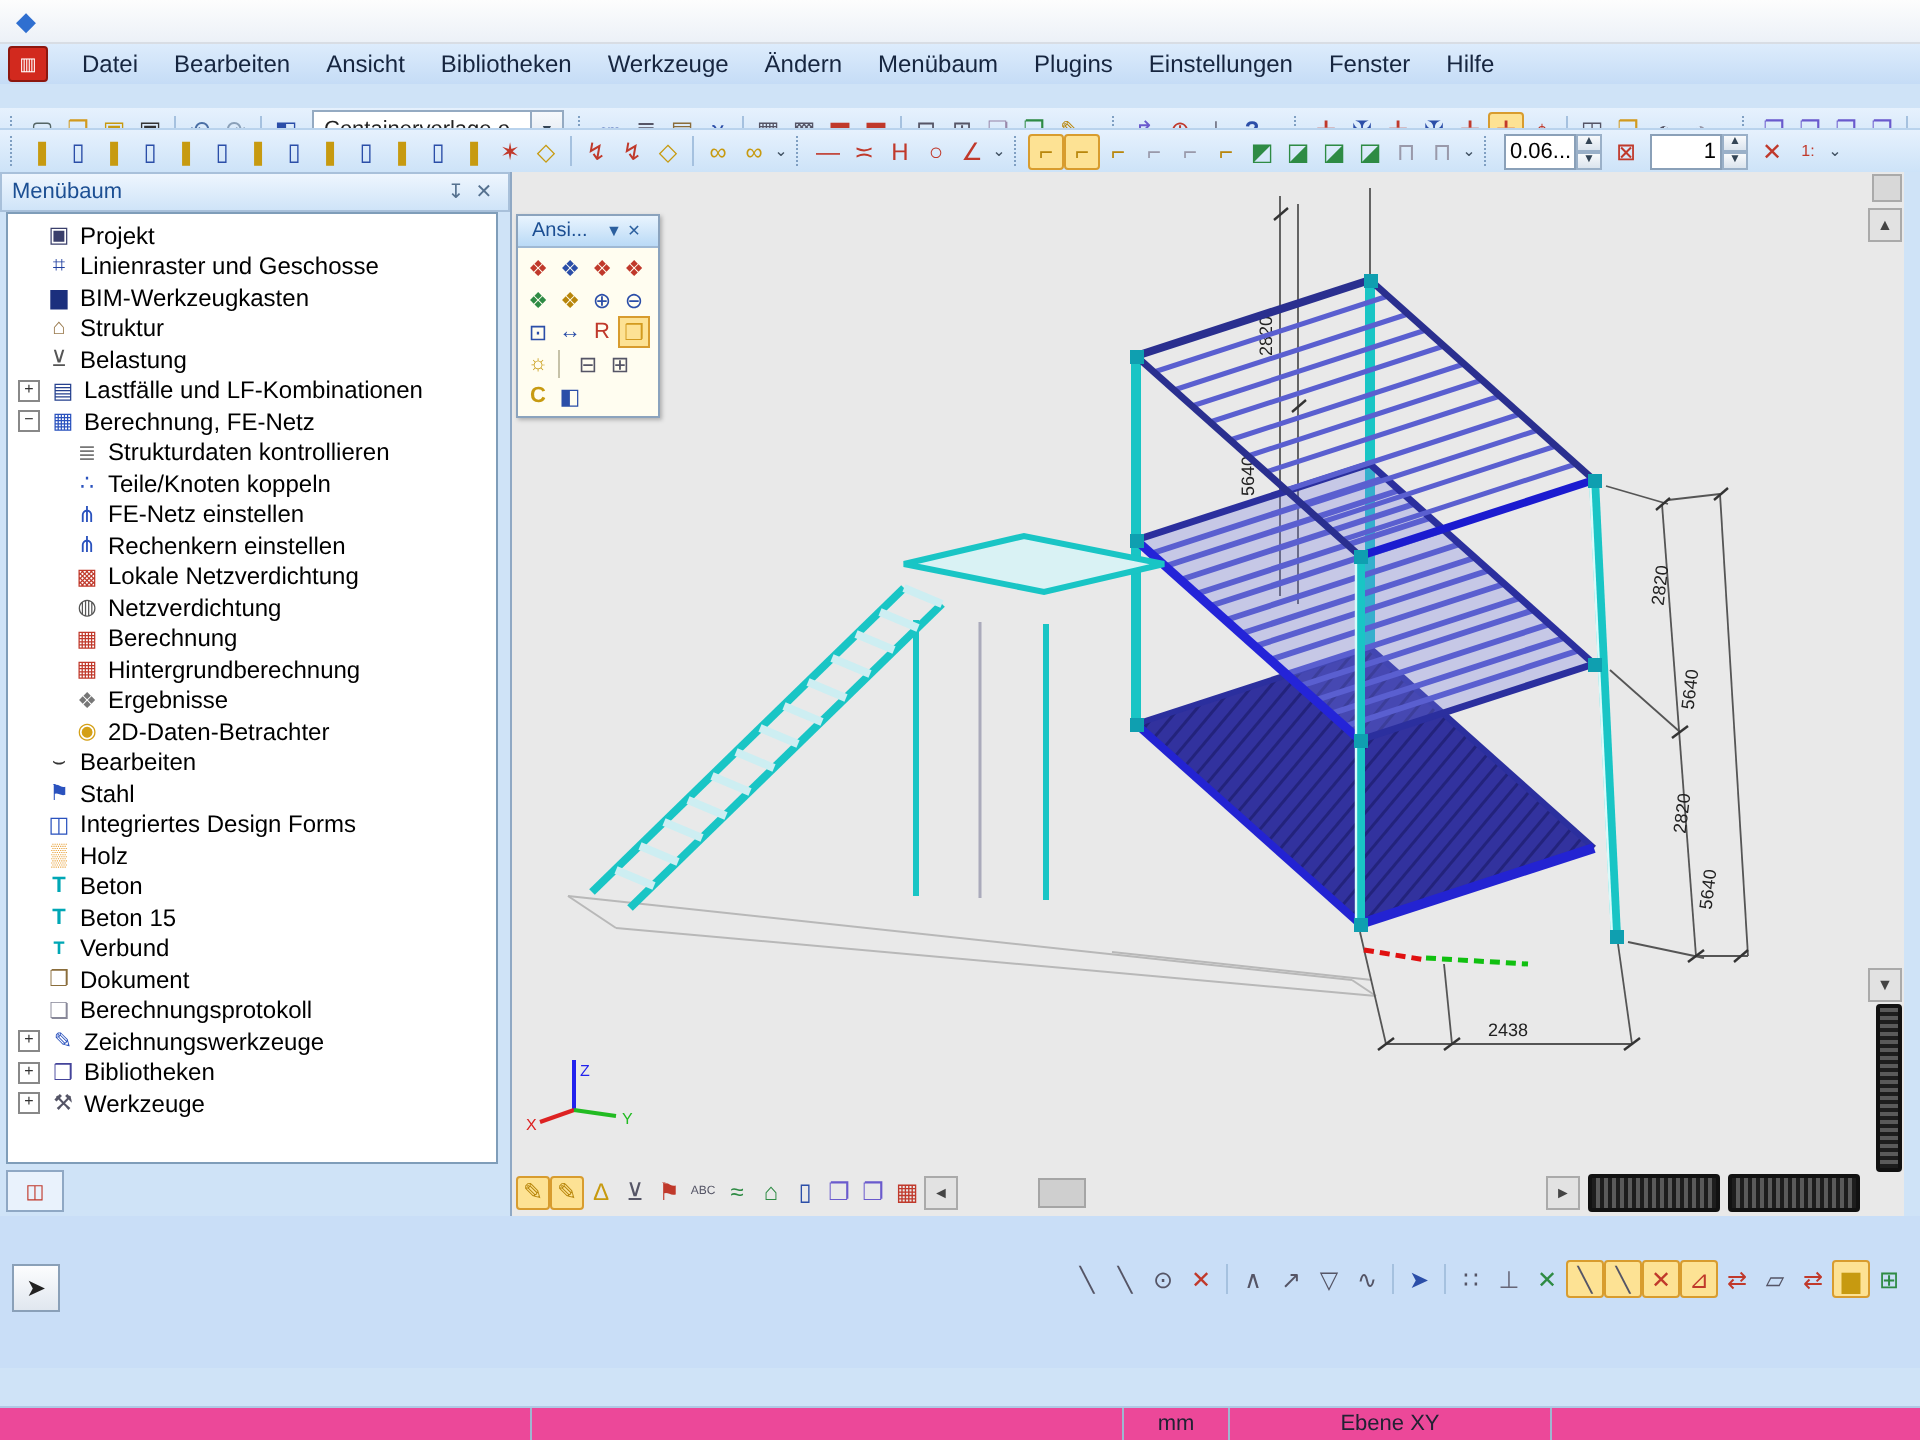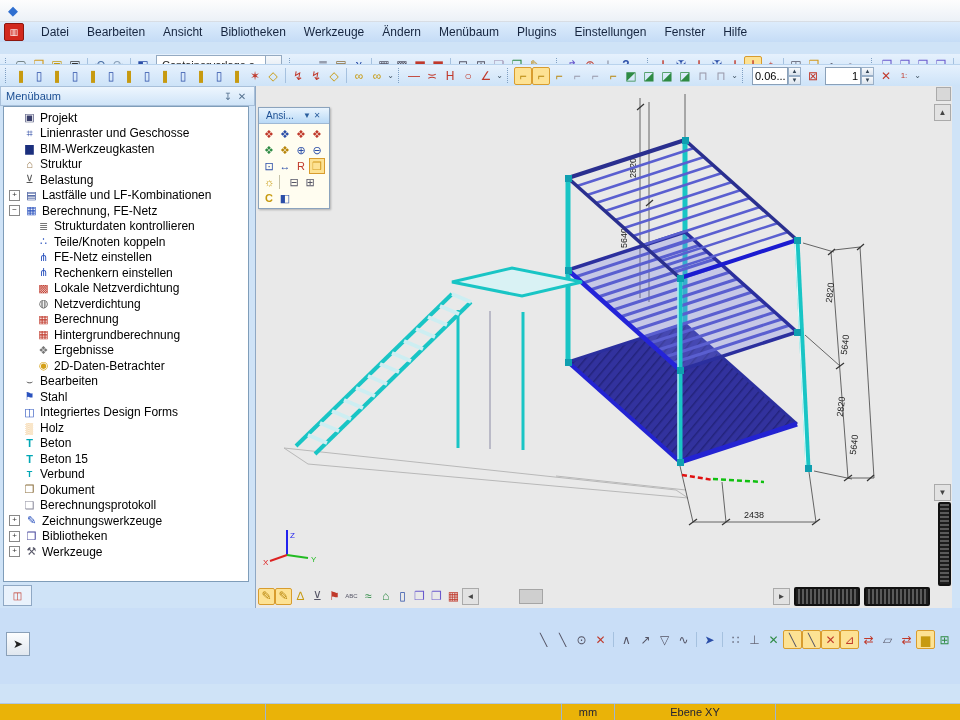--- a/index.html
+++ b/index.html
@@ -84,21 +84,21 @@
   
   .cmd{position:absolute;left:0;top:608px;width:100%;height:76px;background:#c9def7}
   .cmdh{height:16px;background:linear-gradient(#e6f1fd,#cde3f8);display:flex;align-items:center;padding:0 5px;color:#1c4f93;font-size:11px;border-bottom:1px solid #b0c8e4}
   .cmdh .fill{flex:1}
   .cmdh i{font-style:normal;width:13px;text-align:center;font-size:10px}
   .cursorbtn{position:absolute;left:6px;top:24px;width:22px;height:22px;background:linear-gradient(#fcfdfe,#e0e7ef);border:1px solid #8aa0b8;display:flex;align-items:center;justify-content:center;font-style:normal;font-size:12px;color:#222}
   .cmdtb{position:absolute;right:6px;top:22px;display:flex;align-items:center}
   .cmdtb .ic{width:19px;height:19px}
   .cin{position:absolute;left:2px;top:684px;width:956px;height:17px;background:#fff;border:1px solid #7f9db9;font-size:12px;padding:0 0 0 4px;box-sizing:border-box;font-family:"Liberation Sans",sans-serif;color:#000}
   
-  .sb{position:absolute;left:0;bottom:0;width:100%;height:17px;background:#eab308;display:flex;font-size:11px;color:#223;align-items:stretch;border-top:1px solid #b0c8e4;box-sizing:border-box}
+  .sb{position:absolute;left:0;bottom:0;width:100%;height:17px;background:#ec4899;display:flex;font-size:11px;color:#223;align-items:stretch;border-top:1px solid #b0c8e4;box-sizing:border-box}
   .cell{border-right:1px solid #9fb6d0;display:flex;align-items:center;justify-content:center}
 </style>
 </head>
 <body>
 
 <div class="app">
 
   <div class="titlebar">
     <i class="logo">◆</i>
   </div>

